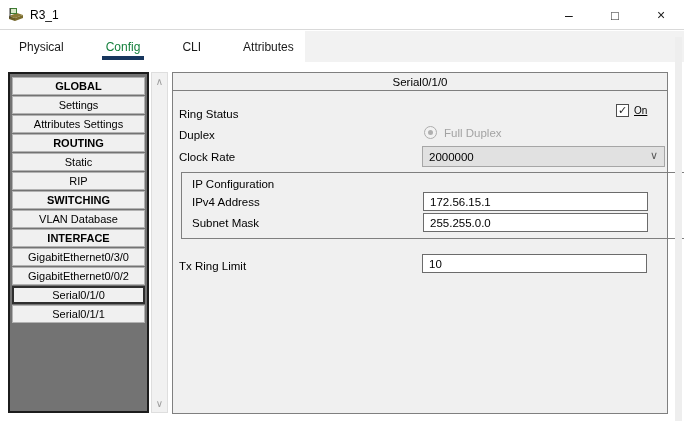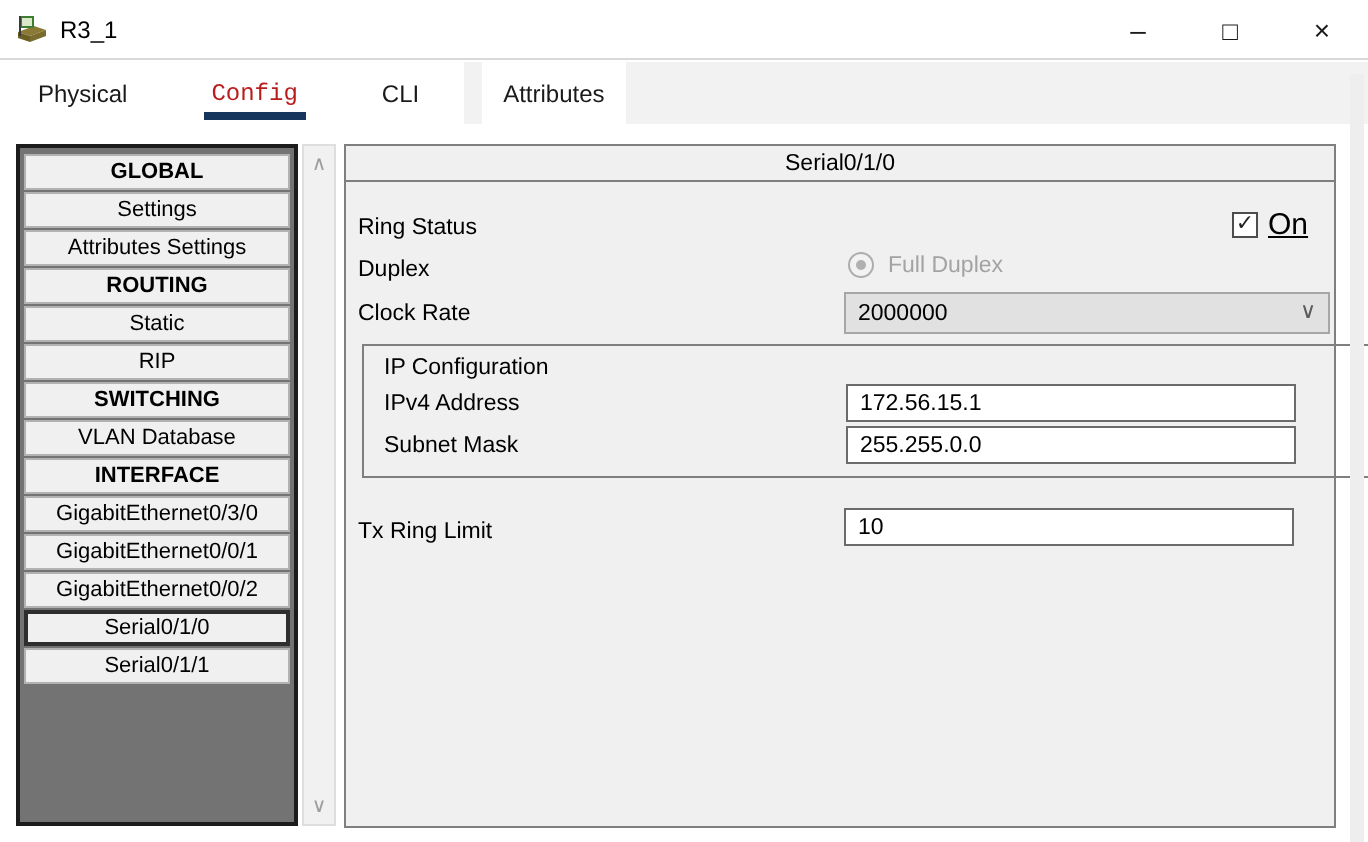--- a/index.html
+++ b/index.html
@@ -15,21 +15,21 @@
   .win-btn { width:46px; height:30px; display:flex; align-items:center; justify-content:center;
              font-size:14px; color:#1a1a1a; }
   .win-btn.max { font-size:13px; }
 
   
   .tabbar { position:absolute; left:0; top:31px; width:684px; height:31px; background:#fff; }
   .tabbar-fill { position:absolute; left:232px; top:0; width:452px; height:31px; background:#f2f2f2; }
   .tabs { position:absolute; left:8px; top:0; height:31px; display:flex; z-index:2;gap:20px; }
   .tab { position:relative; padding:0 11px; height:31px; display:flex; align-items:center;
          font-size:12px; color:#1a1a1a; background:#fff; }
-  .tab.active { color:#b91c1c;font-family:Liberation Mono, monospace; }
+  .tab.active { color:#15803d; }
   .tab.active::after { content:""; position:absolute; left:7px; right:7px; bottom:2px;
                        height:4px; background:#17365d; }
 
   
   .sidebar { position:absolute; left:8px; top:72px; width:141px; height:341px;
              background:#737373; border:2px solid #1c1c1c; padding:3px 2px 0 2px; }
   .side-btn { width:100%; height:18px; margin-bottom:1px; background:#f0f0f0;
               border:1px solid #b2b2b2; font-size:11px; display:flex;
               align-items:center; justify-content:center; white-space:nowrap; }
   .side-btn.hdr { font-weight:bold; }
@@ -46,21 +46,21 @@
   .panel { position:absolute; left:172px; top:72px; width:496px; height:342px;
            background:#f0f0f0; border:1px solid #7f7f7f; }
   .panel-header { position:absolute; left:0; top:0; width:494px; height:18px;
                   border-bottom:1px solid #7f7f7f; font-size:11.5px;
                   display:flex; align-items:center; justify-content:center; }
   .f-label { position:absolute; font-size:11.5px; }
 
   .chk-wrap { position:absolute; left:443px; top:31px; display:flex; align-items:center; }
   .checkbox { width:13px; height:13px; background:#fff; border:1px solid #4d4d4d;
               font-size:11px; line-height:11px; text-align:center; color:#222; }
-  .chk-label { font-size:15px; margin-left:5px;text-decoration:underline; }
+  .chk-label { font-size:10px; margin-left:5px;text-decoration:underline; }
 
   .radio-wrap { position:absolute; left:251px; top:53px; display:flex; align-items:center; }
   .radio { width:13px; height:13px; border-radius:50%; border:1px solid #adadad;
            background:#f2f2f2; position:relative; }
   .radio::after { content:""; position:absolute; left:3px; top:3px; width:5px; height:5px;
                   border-radius:50%; background:#b0b0b0; }
   .radio-label { font-size:11.5px; color:#a3a3a3; margin-left:7px; }
 
   .dropdown { position:absolute; left:249px; top:73px; width:243px; height:21px;
               background:#e1e1e1; border:1px solid #a6a6a6; font-size:11.5px;
@@ -109,21 +109,20 @@
   <div class="side-btn hdr">GLOBAL</div>
   <div class="side-btn">Settings</div>
   <div class="side-btn">Attributes Settings</div>
   <div class="side-btn hdr">ROUTING</div>
   <div class="side-btn">Static</div>
   <div class="side-btn">RIP</div>
   <div class="side-btn hdr">SWITCHING</div>
   <div class="side-btn">VLAN Database</div>
   <div class="side-btn hdr">INTERFACE</div>
   <div class="side-btn">GigabitEthernet0/3/0</div>
-  <div class="side-btn">GigabitEthernet0/0/1</div>
   <div class="side-btn">GigabitEthernet0/0/2</div>
   <div class="side-btn sel">Serial0/1/0</div>
   <div class="side-btn">Serial0/1/1</div>
 </div>
 
 <div class="side-scroll">
   <div class="scroll-arrow up">∧</div>
   <div class="scroll-arrow down">∨</div>
 </div>
 

